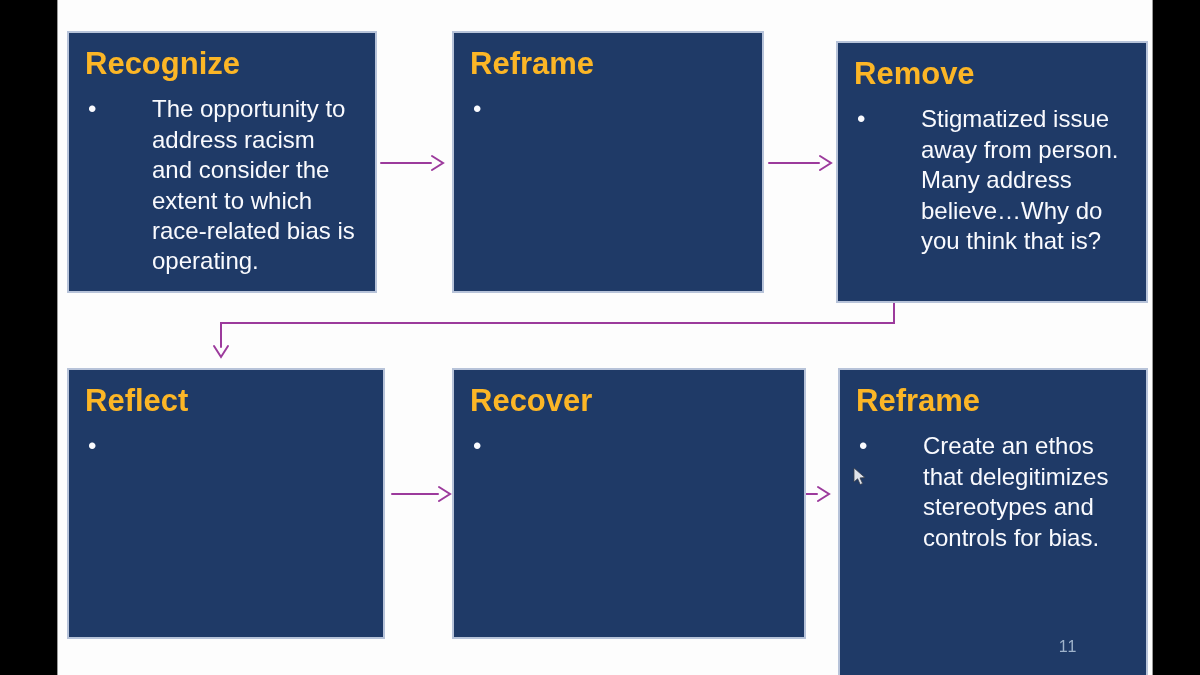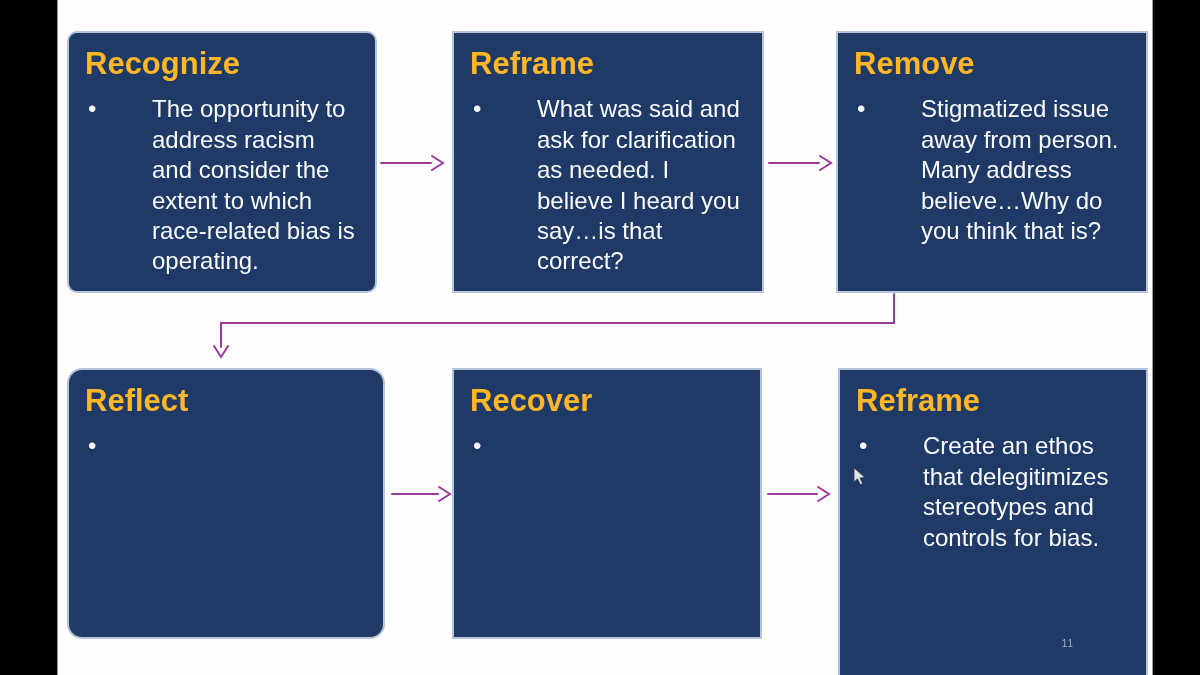--- a/index.html
+++ b/index.html
@@ -27,31 +27,31 @@
     padding:10px 16px 0 16px;color:var(--body-text);
   }
   .rbox h2{
     color:var(--heading);font-size:31px;line-height:1.1;
     font-weight:bold;margin:4px 0 13px 0;
   }
   .bullet{display:flex;font-size:24px;line-height:1.27;}
   .dot{flex:none;width:36px;padding-left:3px;}
   .txt{flex:1;margin-left:28px;}
   
-  #box-recognize{left:67px;top:31px;width:310px;height:262px;border-radius:10px;}
+  #box-recognize{left:67px;top:31px;width:310px;height:262px;}
   #box-restate  {left:452px;top:31px;width:312px;height:262px;}
-  #box-remove   {left:836px;top:31px;width:312px;height:262px;}
-  #box-reflect  {left:67px;top:368px;width:318px;height:271px;border-radius:15px;}
-  #box-recover  {left:452px;top:368px;width:310px;height:271px;}
+  #box-remove   {left:836px;top:41px;width:312px;height:262px;}
+  #box-reflect  {left:67px;top:368px;width:318px;height:271px;}
+  #box-recover  {left:452px;top:368px;width:354px;height:271px;}
   #box-reframe  {left:838px;top:368px;width:310px;height:311px;}
   svg.arrows{position:absolute;left:0;top:0;width:1200px;height:675px;pointer-events:none;}
   svg.arrows path{stroke:var(--arrow);stroke-width:2;fill:none;stroke-linecap:round;}
   .page-number{
     position:absolute;left:1050px;top:638px;width:36px;text-align:center;
-    color:var(--page-number);font-size:10px;letter-spacing:1px;
+    color:var(--page-number);font-size:16px;letter-spacing:1px;
   }
   .cursor{position:absolute;left:853px;top:468px;width:13px;height:18px;}
 </style>
 </head>
 <body>
 
 <div class="stage">
 
   <div class="pillar left"></div>
   <div class="pillar right"></div>
@@ -89,21 +89,20 @@
     <div class="bullet">
       <span class="dot">•</span>
       <span class="txt">The opportunity to address racism and consider the extent to which race-related bias is operating.</span>
     </div>
   </div>
 
   <div class="rbox" id="box-restate">
     <h2>Reframe</h2>
     <div class="bullet">
       <span class="dot">•</span>
-      <span class="txt">What was said and ask for clarification as needed. I believe I heard you say…is that correct?</span>
     </div>
   </div>
 
   <div class="rbox" id="box-remove">
     <h2>Remove</h2>
     <div class="bullet">
       <span class="dot">•</span>
       <span class="txt">Stigmatized issue away from person. Many address believe…Why do you think that is?</span>
     </div>
   </div>

